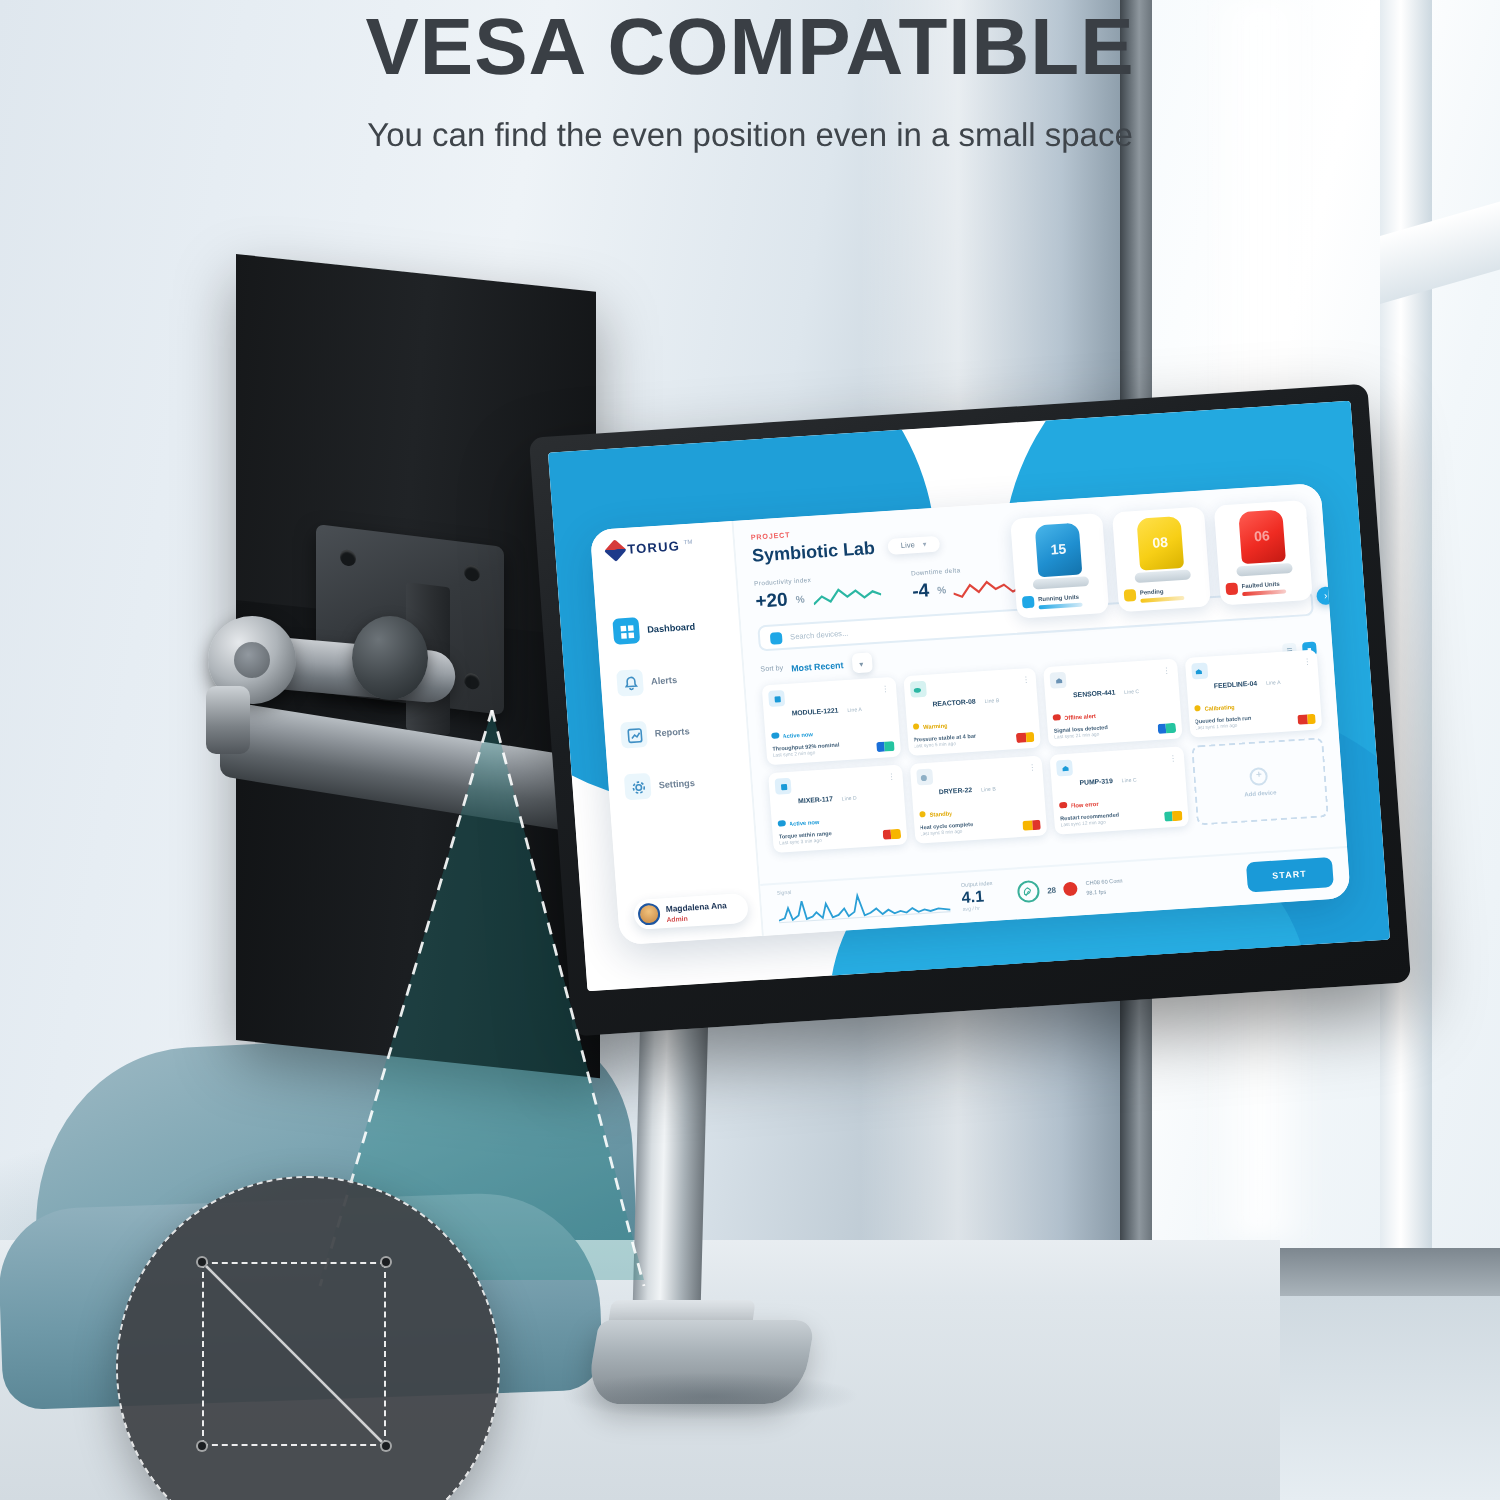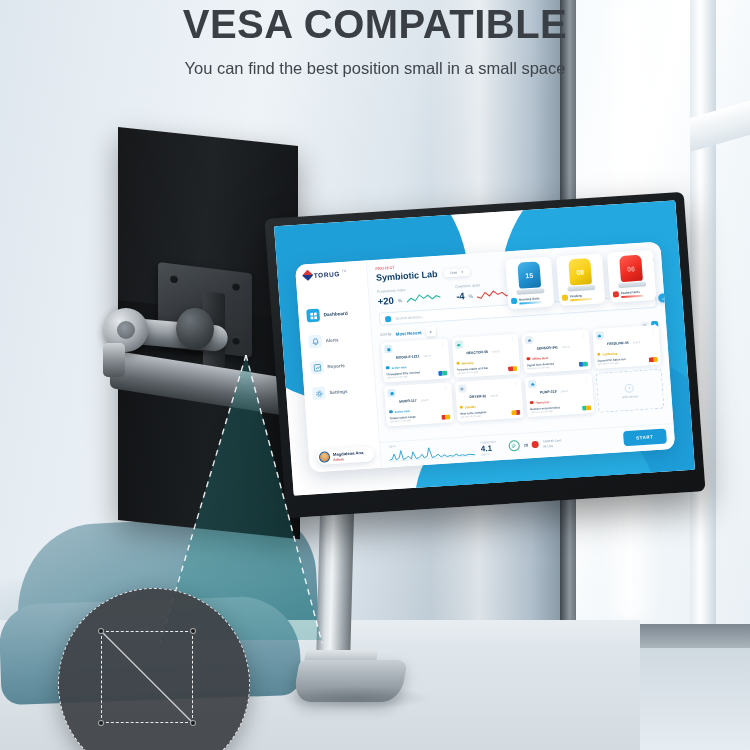--- a/index.html
+++ b/index.html
@@ -904,16 +904,16 @@
       <line x1="2" y1="2" x2="90" y2="90" stroke="rgba(255,255,255,.75)" stroke-width="1.3"></line>
     </svg>
     <span class="vesa-dot vd-tl"></span>
     <span class="vesa-dot vd-tr"></span>
     <span class="vesa-dot vd-bl"></span>
     <span class="vesa-dot vd-br"></span>
   </div>
 
   <div class="title-block">
     <div class="main-title">VESA COMPATIBLE</div>
-    <div class="sub-title">You can find the best position small in a small space</div>
+    <div class="sub-title">You can find the even position even in a small space</div>
   </div>
 
 </div>
 
 </body></html>

